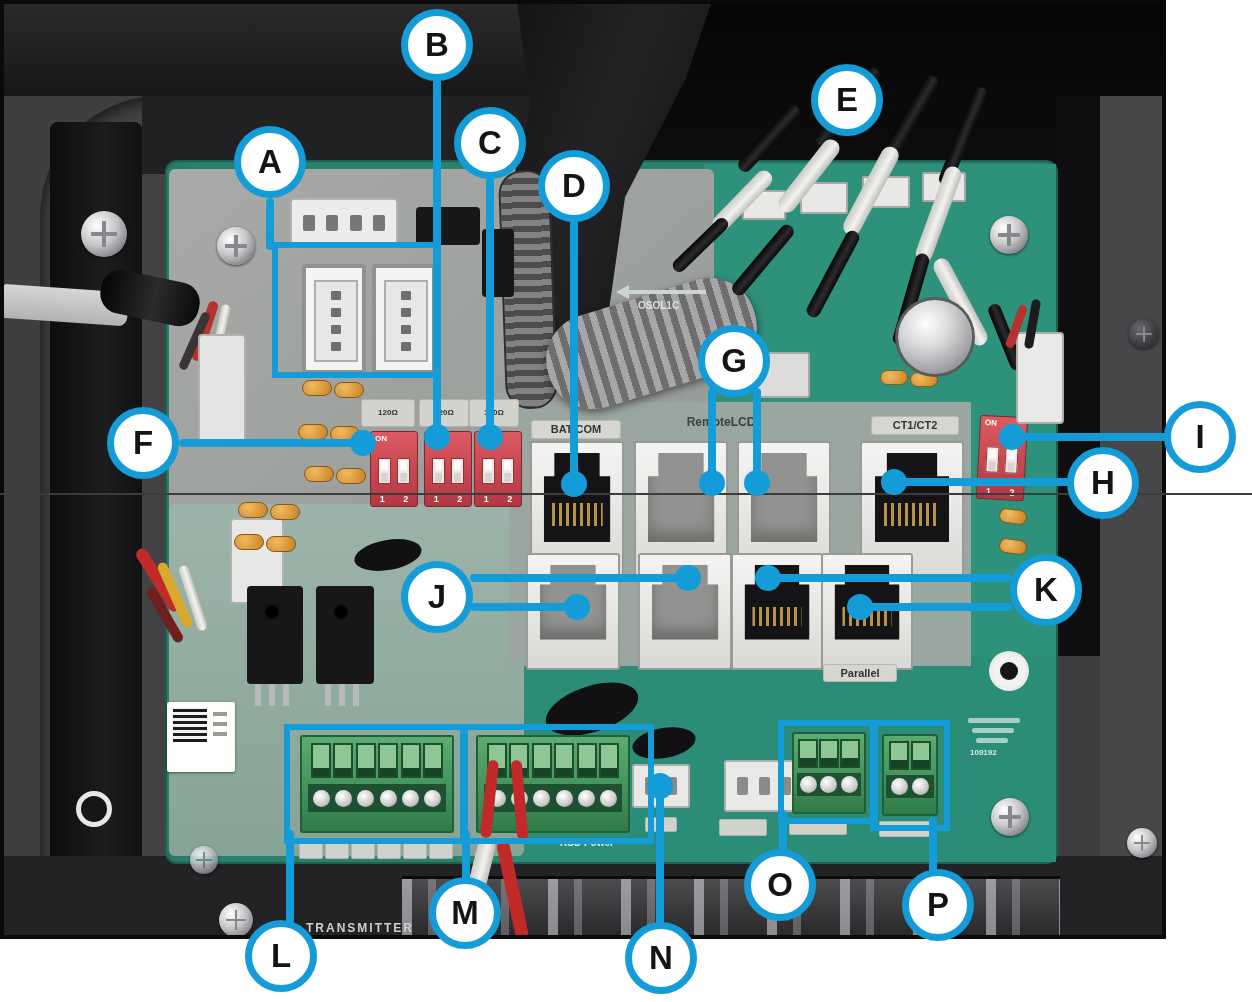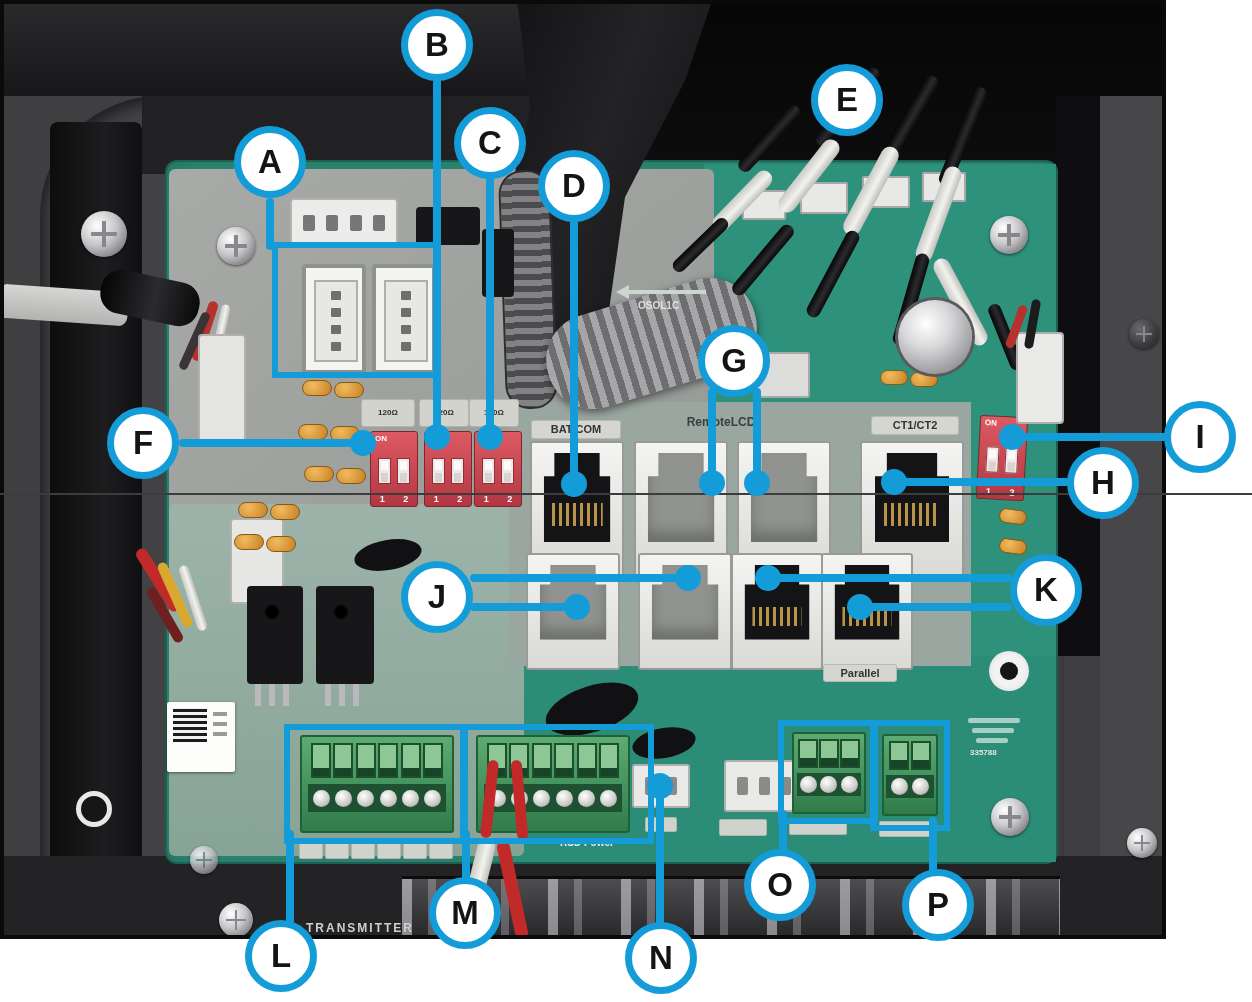--- a/index.html
+++ b/index.html
@@ -423,21 +423,21 @@
           <i></i>
           <i></i>
         </div>
       </div>
     <div class="abs bar" style="left:786px;top:816px;width:56px;height:14px;"></div>
     <div class="abs bar" style="left:876px;top:818px;width:50px;height:14px;"></div>
 
     <div class="abs fadebar" style="left:964px;top:714px;width:52px;"></div>
     <div class="abs fadebar" style="left:968px;top:724px;width:42px;"></div>
     <div class="abs fadebar" style="left:972px;top:734px;width:32px;"></div>
-    <div class="abs tinytxt" style="left:966px;top:744px;">335788</div>
+    <div class="abs tinytxt" style="left:966px;top:744px;">109192</div>
   </div>
 
   <div class="hline"></div>
 
   <div class="lead" style="left:266px;top:198px;width:8px;height:52px;"></div>
   <div class="brect" style="left:272px;top:242px;width:156px;height:124px;"></div>
   <div class="lead" style="left:433px;top:78px;width:8px;height:362px;"></div>
   <div class="dot" style="left:424px;top:424px;"></div>
   <div class="lead" style="left:486px;top:176px;width:8px;height:264px;"></div>
   <div class="dot" style="left:477px;top:424px;"></div>

